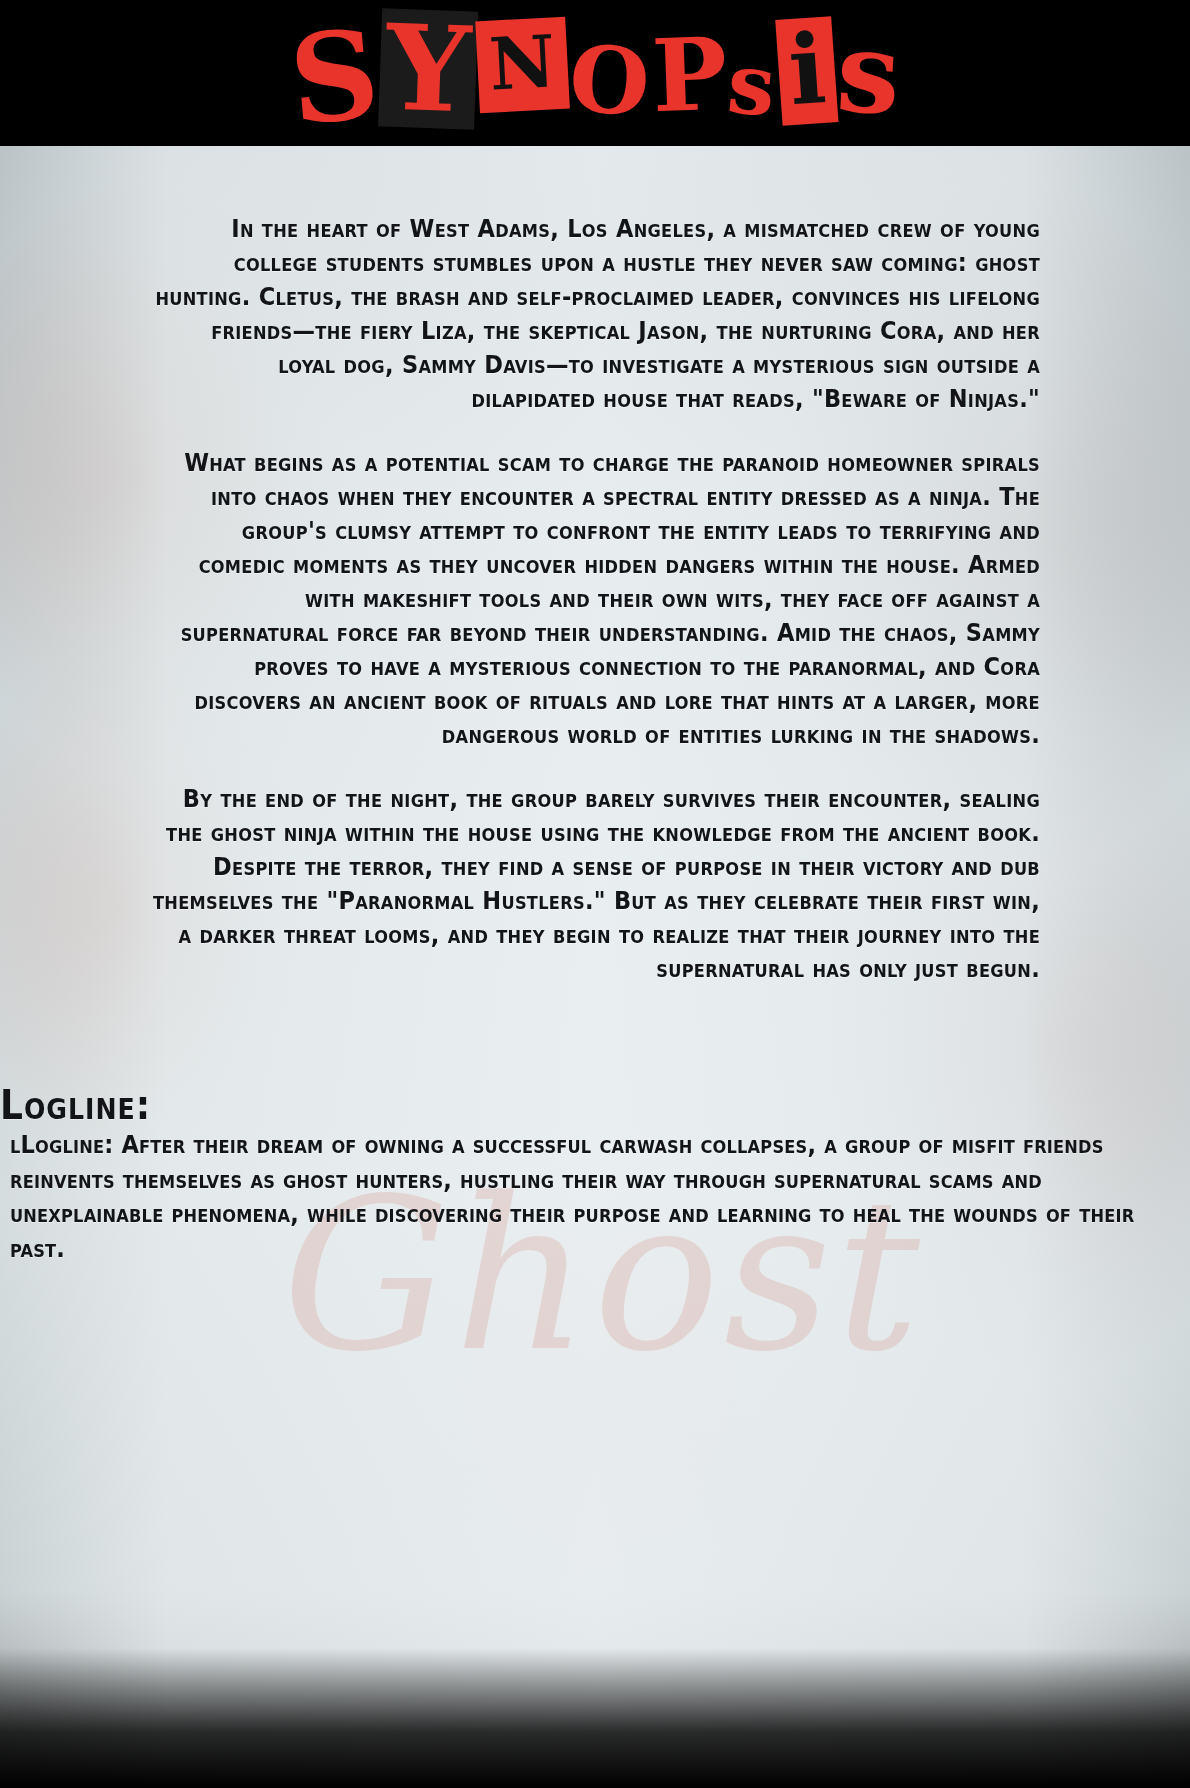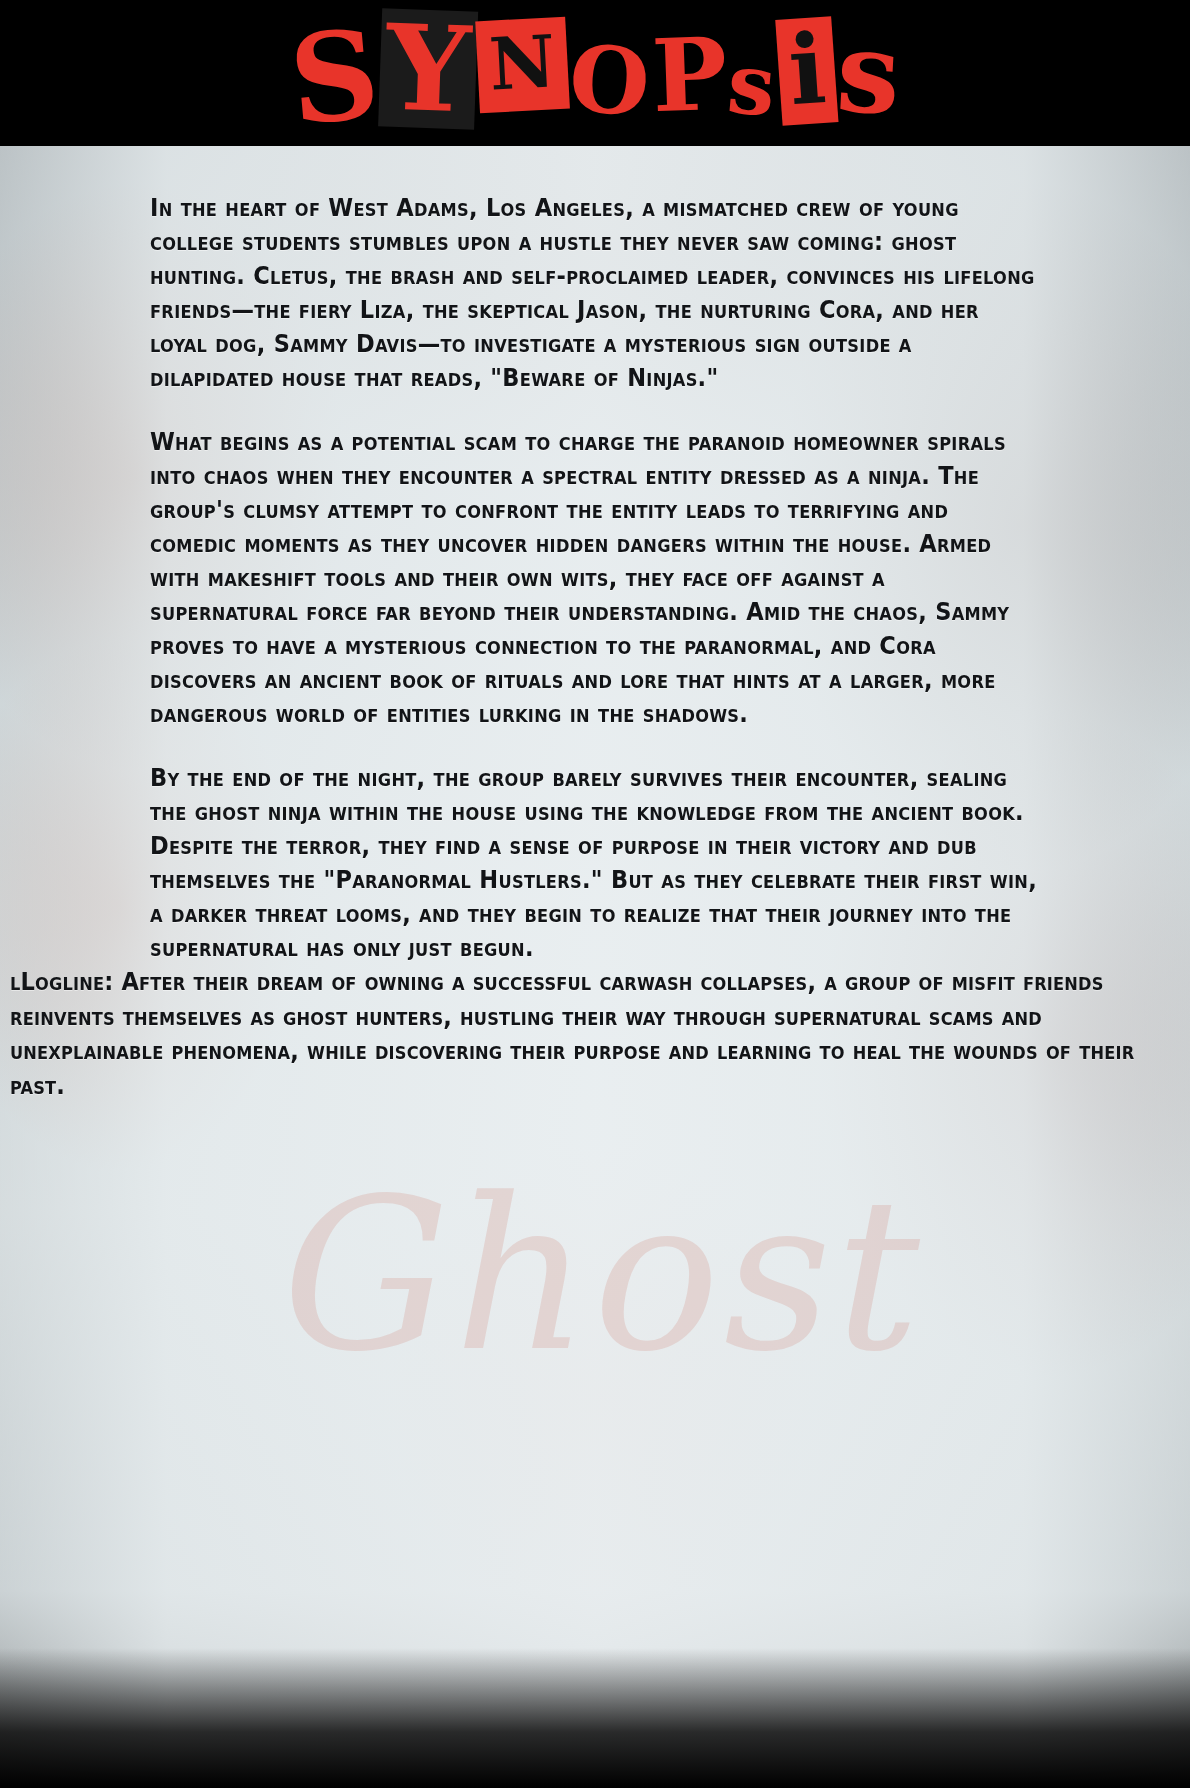--- a/index.html
+++ b/index.html
@@ -145,36 +145,36 @@
     position: absolute;
     left: 0; right: 0; bottom: 0;
     height: 140px;
     background: linear-gradient(180deg, rgba(0,0,0,0) 0%, rgba(10,10,10,0.85) 60%, #000 100%);
   }
 
   
   .text-wrap {
     position: relative;
     z-index: 3;
-    padding: 45px 150px 0 150px;
-    text-align: left;
+    padding: 66px 150px 0 150px;
+    text-align: right;
   }
   .para {
     font-family: "DejaVu Sans Condensed", "Liberation Sans", sans-serif;
     font-variant: small-caps;
     font-weight: 700;
     font-size: 25px;
     line-height: 1.36;
     color: #121417;
     letter-spacing: 0.3px;
     margin: 0 0 30px 0;
     text-shadow: 0 1px 0 rgba(255,255,255,0.45);
   }
   .para.p2 { }
-  .para.p3 { margin-bottom: 0; }
+  .para.p3 { margin-bottom: 8px; }
 
   .logline-head {
     margin-top: 96px;
     font-family: "DejaVu Sans Condensed", "Liberation Sans", sans-serif;
     font-variant: small-caps;
     font-weight: 700;
     font-size: 40px;
     color: #121417;
     letter-spacing: 1px;
     text-shadow: 0 1px 0 rgba(255,255,255,0.4);
@@ -215,19 +215,20 @@
     <div class="bg-veil"></div>
     <div class="ghost-watermark">Ghost</div>
 
     <div class="text-wrap">
       <p class="para p1">In the heart of West Adams, Los Angeles, a mismatched crew of young college students stumbles upon a hustle they never saw coming: ghost hunting. Cletus, the brash and self-proclaimed leader, convinces his lifelong friends—the fiery Liza, the skeptical Jason, the nurturing Cora, and her loyal dog, Sammy Davis—to investigate a mysterious sign outside a dilapidated house that reads, "Beware of Ninjas."</p>
       <p class="para p2">What begins as a potential scam to charge the paranoid homeowner spirals into chaos when they encounter a spectral entity dressed as a ninja. The group's clumsy attempt to confront the entity leads to terrifying and comedic moments as they uncover hidden dangers within the house. Armed with makeshift tools and their own wits, they face off against a supernatural force far beyond their understanding. Amid the chaos, Sammy proves to have a mysterious connection to the paranormal, and Cora discovers an ancient book of rituals and lore that hints at a larger, more dangerous world of entities lurking in the shadows.</p>
       <p class="para p3">By the end of the night, the group barely survives their encounter, sealing the ghost ninja within the house using the knowledge from the ancient book. Despite the terror, they find a sense of purpose in their victory and dub themselves the "Paranormal Hustlers." But as they celebrate their first win, a darker threat looms, and they begin to realize that their journey into the supernatural has only just begun.</p>
     </div>
 
     <div class="logline-wrap">
+      <div class="logline-head">Logline:</div>
       <div class="logline-body">lLogline: After their dream of owning a successful carwash collapses, a group of misfit friends reinvents themselves as ghost hunters, hustling their way through supernatural scams and unexplainable phenomena, while discovering their purpose and learning to heal the wounds of their past.</div>
     </div>
 
     <div class="bottom-fade"></div>
   </div>
 
 </div>
 
 </body></html>

